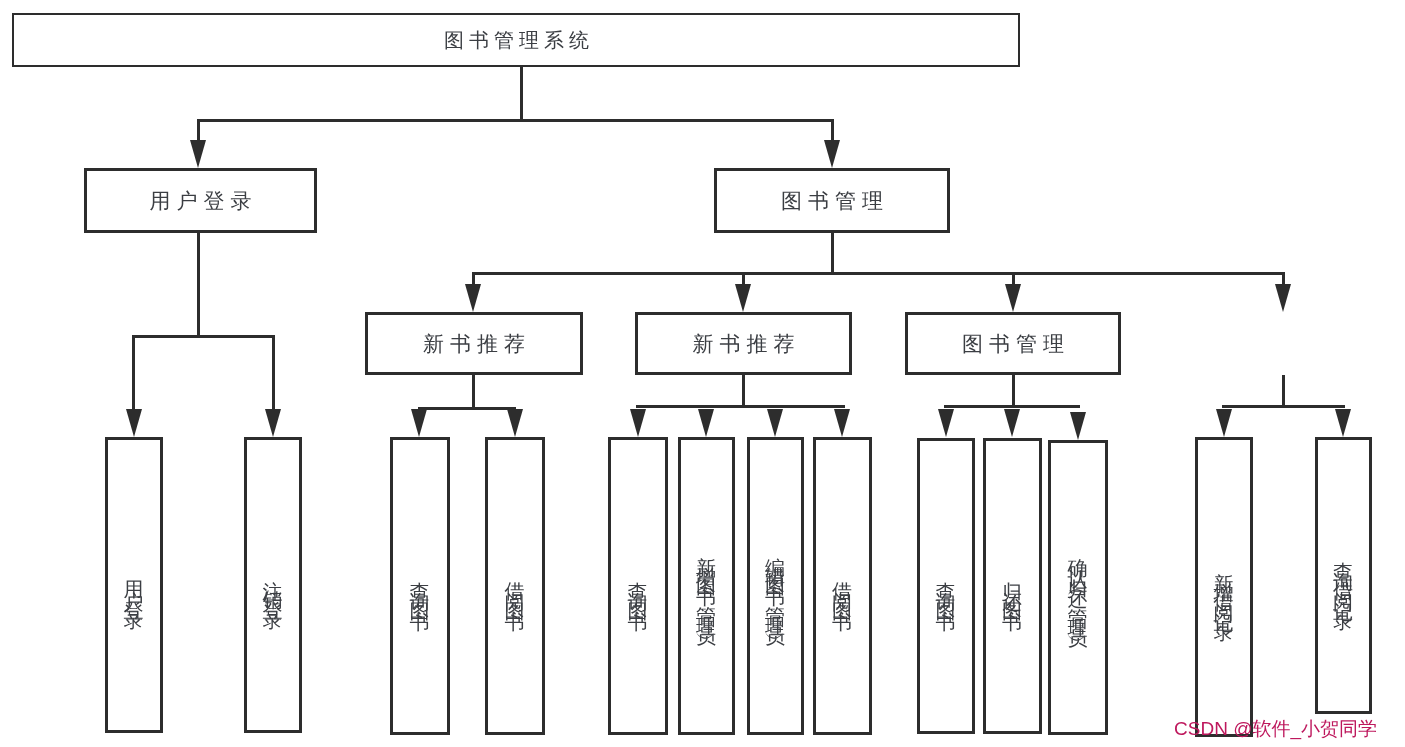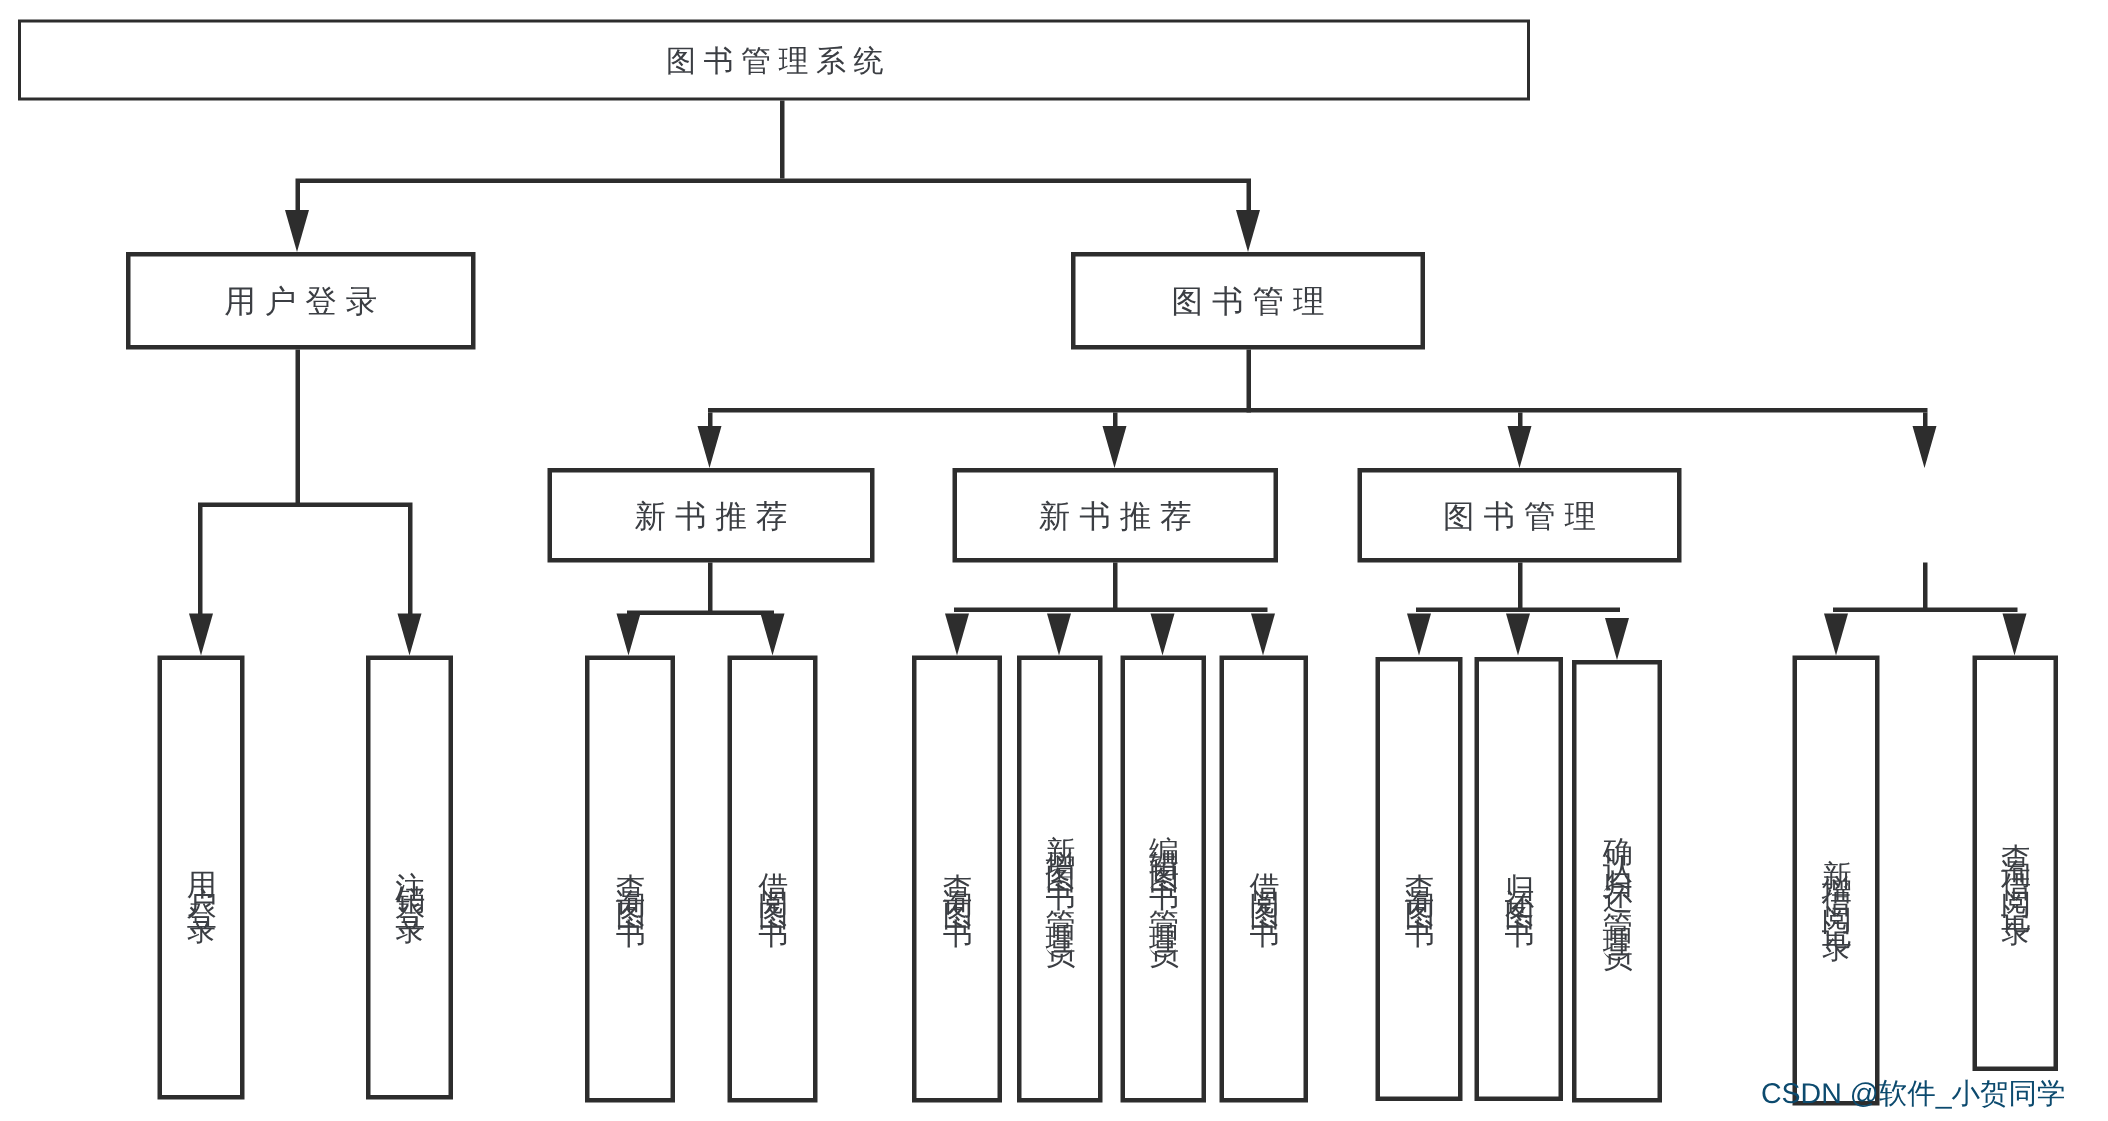--- a/index.html
+++ b/index.html
@@ -19,21 +19,21 @@
     font-size:20px;letter-spacing:10px;line-height:1.1;white-space:nowrap;
   }
   .vline,.hline{position:absolute;background:#2d2d2d;}
   .arrowhead{
     position:absolute;width:0;height:0;
     border-left:8px solid transparent;border-right:8px solid transparent;
     border-top:28px solid #2d2d2d;
   }
   .watermark{
     position:absolute;left:1158px;top:716px;width:219px;
-    font-size:19px;color:#0c4a6e;white-space:nowrap;text-align:right;
+    font-size:19px;color:#be185d;white-space:nowrap;text-align:right;
   }
 </style>
 </head>
 <body>
 
 <div class="stage">
 
   <div class="box thin root" style="left:12px;top:13px;width:1008px;height:54px;">
     <span class="hlabel">图书管理系统</span>
   </div>

